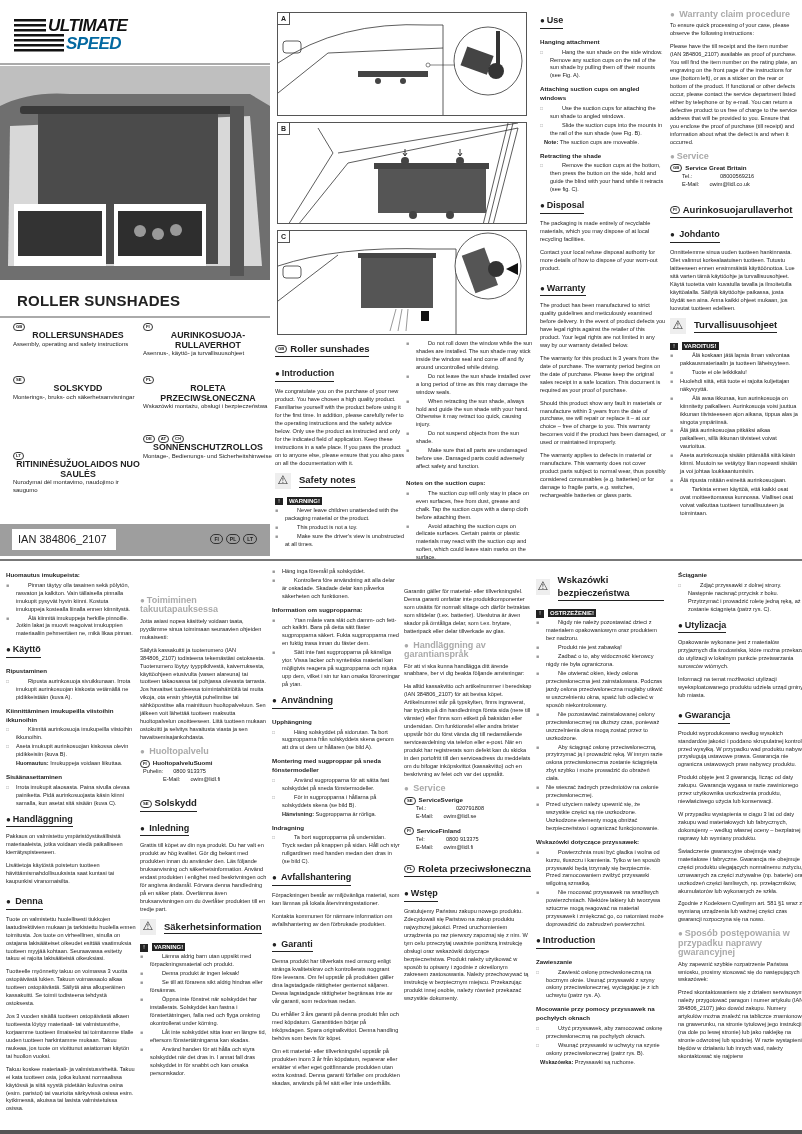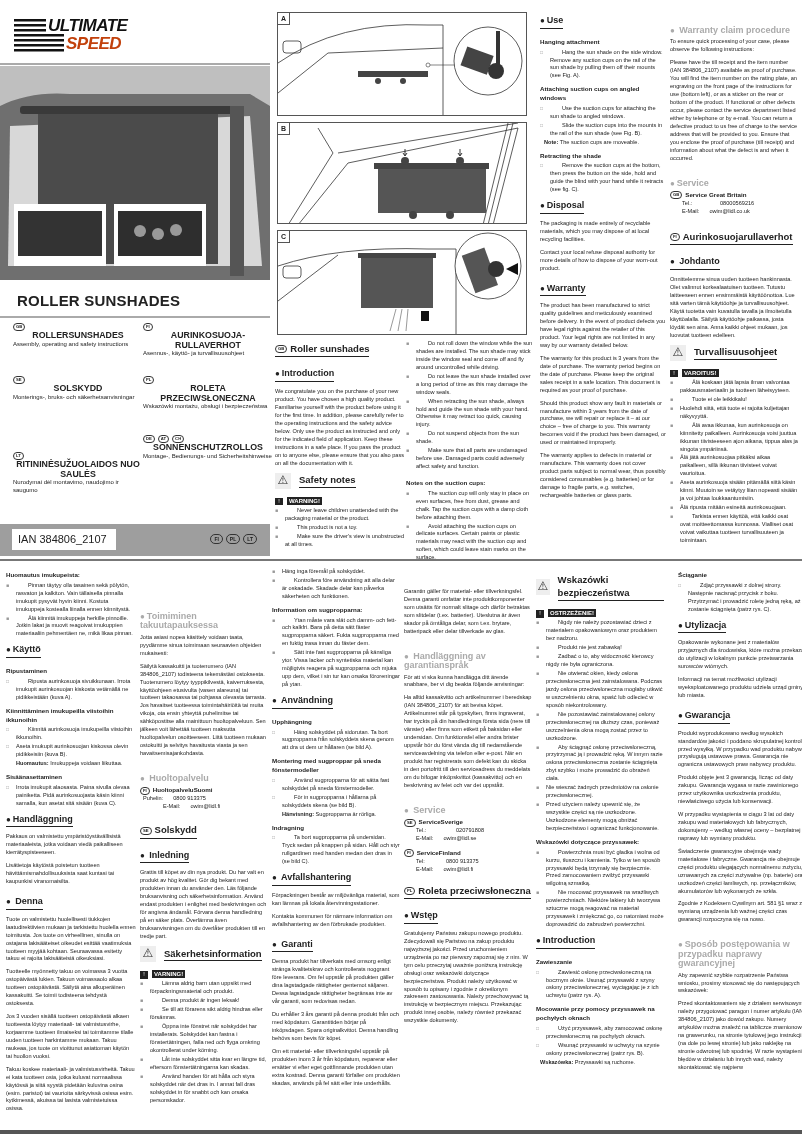--- a/index.html
+++ b/index.html
@@ -2,21 +2,21 @@
 <html><head>
 <meta charset="utf-8">
 <style>
   * { box-sizing: border-box; margin: 0; padding: 0; }
   html, body { width: 802px; height: 1134px; background: #fff; overflow: hidden; }
   body { font-family: "Liberation Sans", sans-serif; color: #222; font-size: 5.6px; line-height: 1.42; position: relative; }
   .abs { position: absolute; }
   .col { position: absolute; overflow: hidden; }
   p { margin-bottom: 5px; }
   .h-sec { font-weight: bold; font-size: 9px; display: inline-block; border-bottom: 1px solid #222; padding-bottom: 1px; margin: 4px 0 6px 0; }
-  .h-grey { color: #aaa; font-weight: bold; font-size: 9px; margin: 16px 0 3px 0; line-height: 1.05; }
+  .h-grey { color: #aaa; font-weight: bold; font-size: 9px; margin: 0 0 3px 0; line-height: 1.05; }
   .h-grey .dot, .h-sec .dot { font-size: 8px; margin-right: 2px; }
   .h-sub { font-weight: bold; font-size: 6.2px; margin: 3px 0 2px 0; }
   .li { position: relative; padding-left: 10px; margin-bottom: 1px; }
   .li .mk { position: absolute; left: 0; top: 0; color: #999; font-size: 5px; }
   .li .ind { display: inline-block; width: 12px; }
   .note b { font-weight: bold; }
   .lang-badge { display: inline-block; border: 0.8px solid #333; border-radius: 6px; font-size: 4.2px; padding: 0 2px; line-height: 6px; vertical-align: middle; margin-right: 3px; font-weight: bold; }
   .lang-head { font-weight: bold; font-size: 9.5px; border-bottom: 1px solid #222; display: inline-block; padding-bottom: 1px; margin: 2px 0 6px 0; }
   .warn-title { display: flex; align-items: center; gap: 8px; margin: 5px 0 6px 0; }
   .warn-title .tri { width: 16px; height: 16px; background: #eee; display: flex; align-items: center; justify-content: center; font-size: 12px; }
@@ -50,21 +50,21 @@
       <rect x="0" y="5" width="32" height="2.5"></rect>
         <rect x="0" y="10" width="32" height="2.5"></rect>
       <rect x="0" y="15" width="32" height="2.5"></rect>
         <rect x="0" y="20" width="50" height="2.5"></rect>
       <rect x="0" y="25" width="50" height="2.5"></rect>
         <rect x="0" y="30" width="50" height="2.5"></rect>
       <rect x="0" y="35" width="50" height="2.5"></rect>
     </g>
   </svg>
   <span class="abs" style="left:34px;top:0px;font-style:italic;font-weight:900;font-size:17px;letter-spacing:-0.5px;color:#111;">ULTIMATE</span>
-  <span class="abs" style="left:52px;top:18px;font-style:italic;font-weight:900;font-size:17px;letter-spacing:-0.5px;color:#c2410c;">SPEED</span>
+  <span class="abs" style="left:52px;top:18px;font-style:italic;font-weight:900;font-size:17px;letter-spacing:-0.5px;color:#0369a1;">SPEED</span>
 </div>
 
 <div class="abs rule" style="left:0;top:63px;width:270px;"></div>
 
 <div class="abs photo">
   <svg width="270" height="214" viewBox="0 0 270 214">
     <rect x="0" y="0" width="270" height="214" fill="#bfbfbf"></rect>
     <path d="M0 40 Q30 25 70 28 L250 28 L270 40 L270 214 L0 214 Z" fill="#6f6f6f"></path>
     <path d="M10 60 L250 50 L262 200 L8 200 Z" fill="#d8d8d8"></path>
     <rect x="20" y="40" width="215" height="8" rx="3" fill="#3a3a3a"></rect>

